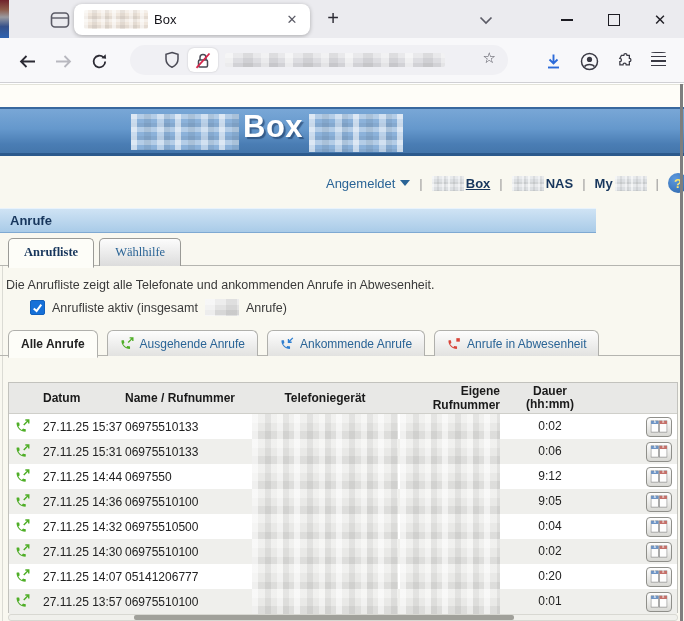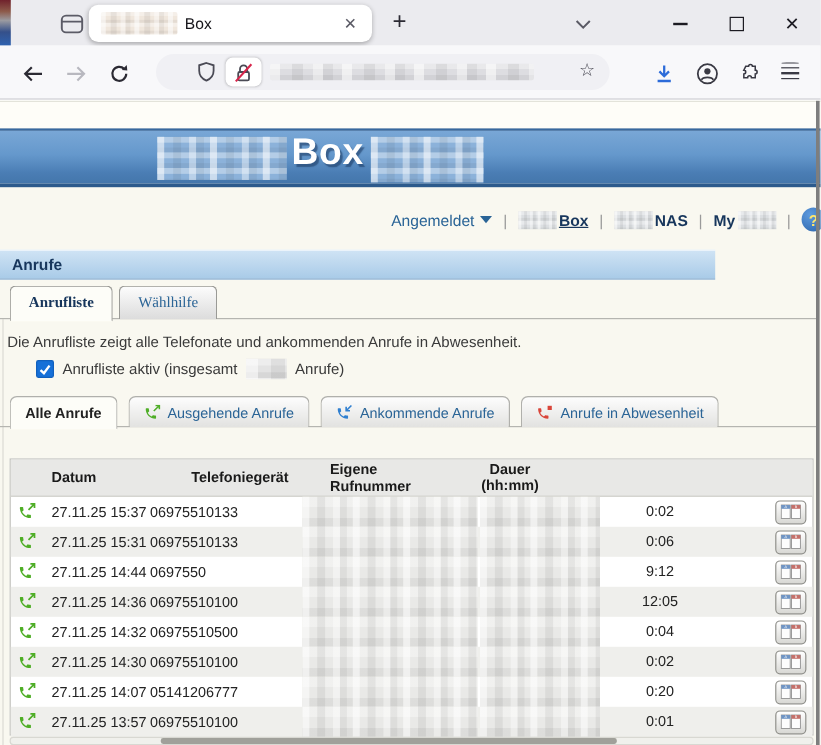--- a/index.html
+++ b/index.html
@@ -85,21 +85,21 @@
 
   
   .ctable{position:absolute;left:8px;top:297px;width:670px;height:231px;background:#fff;
     border:1px solid #c2c2bd;box-sizing:border-box;}
   .thead{height:30px;display:flex;align-items:center;background:#e8e8e6;border-bottom:1px solid #cfcfca;
     font-weight:bold;font-size:12px;color:#1a1a1a;}
   .col-ic{width:26px;flex:0 0 auto;}
   .col-date{width:90px;flex:0 0 auto;padding-left:8px;box-sizing:border-box;}
   .col-name{width:125px;flex:0 0 auto;}
   .col-dev{width:150px;flex:0 0 auto;text-align:center;}
-  .col-own{width:100px;flex:0 0 auto;text-align:left;}
+  .col-own{width:100px;flex:0 0 auto;text-align:right;}
   .col-dur{width:100px;flex:0 0 auto;text-align:center;line-height:13px;}
   .col-act{flex:1;}
   .trow{height:25px;display:flex;align-items:center;font-size:12px;color:#222;}
   .trow:nth-child(even){background:#efefec;}
   .trow .col-ic{display:flex;justify-content:center;}
   .row-ic{width:15px;height:15px;}
   .patchA{width:146px;height:25px;margin:0 2px;flex:0 0 auto;}
   .patchB{width:100px;height:25px;flex:0 0 auto;}
   .actions{flex:1;display:flex;justify-content:flex-end;padding-right:5px;}
   .pb-btn{width:26px;height:20px;border:1px solid #8f8f8a;border-radius:4px;
@@ -317,20 +317,21 @@
             <use href="#sym-phone-missed"></use>
           </svg>
         <span>Anrufe in Abwesenheit</span>
       </div>
     </div>
 
     <div class="ctable">
       <div class="thead">
         <span class="col-ic"></span>
         <span class="col-date">Datum</span>
+        <span class="col-name">Name / Rufnummer</span>
         <span class="col-dev">Telefoniegerät</span>
         <span class="col-own">Eigene Rufnummer</span>
         <span class="col-dur">
           <span>Dauer</span><br>
           <span>(hh:mm)</span>
         </span>
         <span class="col-act"></span>
       </div>
 
       <div class="tbody">
@@ -398,21 +399,21 @@
         <div class="trow">
           <span class="col-ic">
               <svg class="row-ic ic-out">
                 <use href="#sym-phone-out"></use>
               </svg>
             </span>
           <span class="col-date">27.11.25 14:36</span>
           <span class="col-name">06975510100</span>
           <span class="patchA pix pix-row"></span>
           <span class="patchB pix pix-row"></span>
-          <span class="col-dur">12:05</span>
+          <span class="col-dur">9:05</span>
           <span class="actions">
               <button class="pb-btn">
                 <svg width="18" height="13" viewBox="0 0 20 15">
                   <use href="#sym-book"></use>
                 </svg>
               </button>
             </span>
         </div>
 
         <div class="trow">

